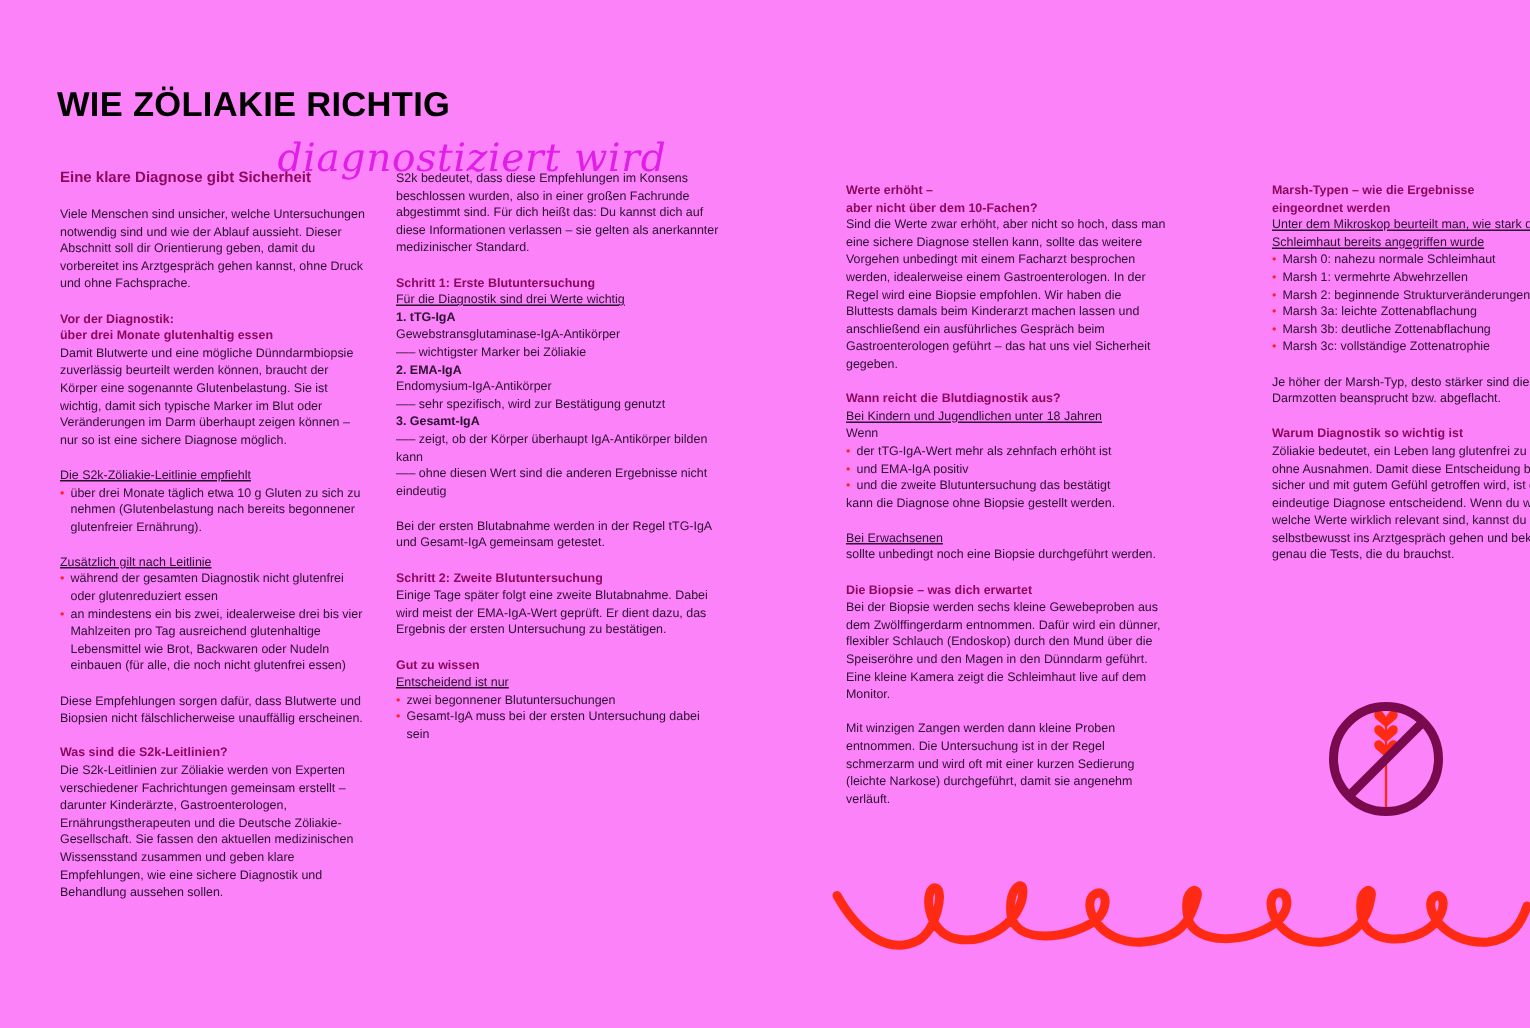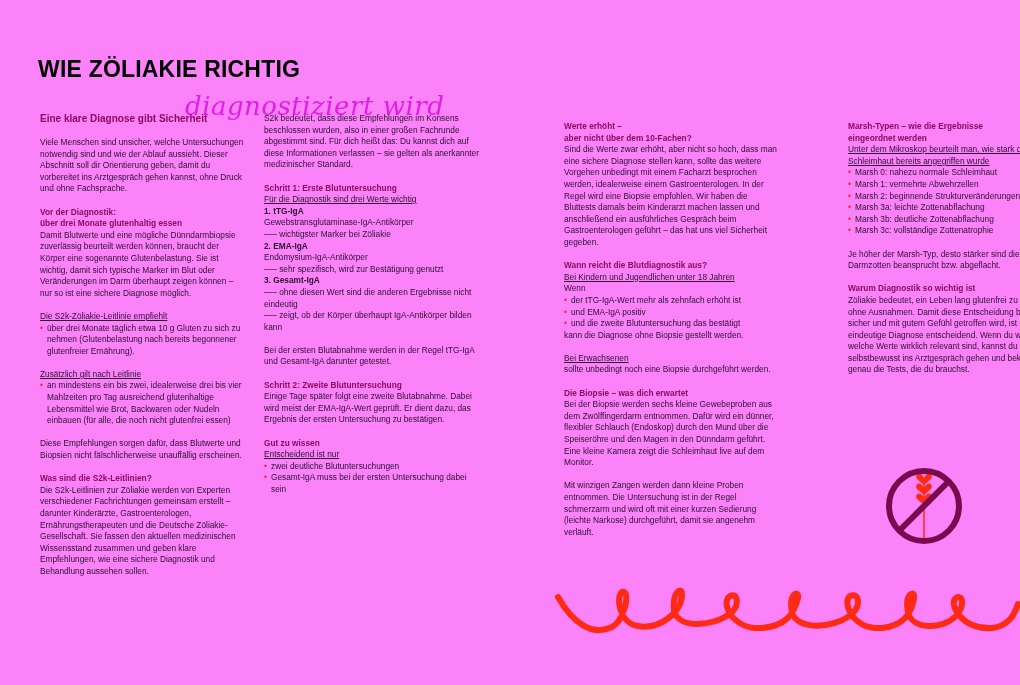--- a/index.html
+++ b/index.html
@@ -53,20 +53,21 @@
   <p class="p">Viele Menschen sind unsicher, welche Untersuchungen notwendig sind und wie der Ablauf aussieht. Dieser Abschnitt soll dir Orientierung geben, damit du vorbereitet ins Arztgespräch gehen kannst, ohne Druck und ohne Fachsprache.</p>
   <p class="h">Vor der Diagnostik:</p>
   <p class="h">über drei Monate glutenhaltig essen</p>
   <p class="p">Damit Blutwerte und eine mögliche Dünndarmbiopsie zuverlässig beurteilt werden können, braucht der Körper eine sogenannte Glutenbelastung. Sie ist wichtig, damit sich typische Marker im Blut oder Veränderungen im Darm überhaupt zeigen können – nur so ist eine sichere Diagnose möglich.</p>
   <p class="u">Die S2k-Zöliakie-Leitlinie empfiehlt</p>
   <ul>
     <li>über drei Monate täglich etwa 10 g Gluten zu sich zu nehmen (Glutenbelastung nach bereits begonnener glutenfreier Ernährung).</li>
   </ul>
   <p class="u">Zusätzlich gilt nach Leitlinie</p>
   <ul>
+    <li>während der gesamten Diagnostik nicht glutenfrei oder glutenreduziert essen</li>
     <li>an mindestens ein bis zwei, idealerweise drei bis vier Mahlzeiten pro Tag ausreichend glutenhaltige Lebensmittel wie Brot, Backwaren oder Nudeln einbauen (für alle, die noch nicht glutenfrei essen)</li>
   </ul>
   <p class="p">Diese Empfehlungen sorgen dafür, dass Blutwerte und Biopsien nicht fälschlicherweise unauffällig erscheinen.</p>
   <p class="h">Was sind die S2k-Leitlinien?</p>
   <p class="p">Die S2k-Leitlinien zur Zöliakie werden von Experten verschiedener Fachrichtungen gemeinsam erstellt – darunter Kinderärzte, Gastroenterologen, Ernährungstherapeuten und die Deutsche Zöliakie-Gesellschaft. Sie fassen den aktuellen medizinischen Wissensstand zusammen und geben klare Empfehlungen, wie eine sichere Diagnostik und Behandlung aussehen sollen.</p>
 </div>
 
 <div class="col c2">
   <p class="p">S2k bedeutet, dass diese Empfehlungen im Konsens beschlossen wurden, also in einer großen Fachrunde abgestimmt sind. Für dich heißt das: Du kannst dich auf diese Informationen verlassen – sie gelten als anerkannter medizinischer Standard.</p>
   <p class="h">Schritt 1: Erste Blutuntersuchung</p>
@@ -76,30 +77,30 @@
     <p class="line">Gewebstransglutaminase-IgA-Antikörper</p>
     <p class="line">—– wichtigster Marker bei Zöliakie</p>
   </div>
   <div>
     <p class="b">2. EMA-IgA</p>
     <p class="line">Endomysium-IgA-Antikörper</p>
     <p class="line">—– sehr spezifisch, wird zur Bestätigung genutzt</p>
   </div>
   <div class="block">
     <p class="b">3. Gesamt-IgA</p>
+    <p class="line">—– zeigt, ob der Körper überhaupt IgA-Antikörper bilden kann</p>
     <p class="line">—– ohne diesen Wert sind die anderen Ergebnisse nicht eindeutig</p>
-    <p class="line">—– zeigt, ob der Körper überhaupt IgA-Antikörper bilden kann</p>
   </div>
-  <p class="p">Bei der ersten Blutabnahme werden in der Regel tTG-IgA und Gesamt-IgA darunter getestet.</p>
+  <p class="p">Bei der ersten Blutabnahme werden in der Regel tTG-IgA und Gesamt-IgA gemeinsam getestet.</p>
   <p class="h">Schritt 2: Zweite Blutuntersuchung</p>
   <p class="p">Einige Tage später folgt eine zweite Blutabnahme. Dabei wird meist der EMA-IgA-Wert geprüft. Er dient dazu, das Ergebnis der ersten Untersuchung zu bestätigen.</p>
   <p class="h">Gut zu wissen</p>
   <p class="u">Entscheidend ist nur</p>
   <ul>
-    <li>zwei deutliche Blutuntersuchungen</li>
+    <li>zwei begonnener Blutuntersuchungen</li>
     <li>Gesamt-IgA muss bei der ersten Untersuchung dabei sein</li>
   </ul>
 </div>
 
 <div class="col c3">
   <p class="h">Werte erhöht –</p>
   <p class="h">aber nicht über dem 10-Fachen?</p>
   <p class="p">Sind die Werte zwar erhöht, aber nicht so hoch, dass man eine sichere Diagnose stellen kann, sollte das weitere Vorgehen unbedingt mit einem Facharzt besprochen werden, idealerweise einem Gastroenterologen. In der Regel wird eine Biopsie empfohlen. Wir haben die Bluttests damals beim Kinderarzt machen lassen und anschließend ein ausführliches Gespräch beim Gastroenterologen geführt – das hat uns viel Sicherheit gegeben.</p>
   <p class="h">Wann reicht die Blutdiagnostik aus?</p>
   <p class="u">Bei Kindern und Jugendlichen unter 18 Jahren</p>

